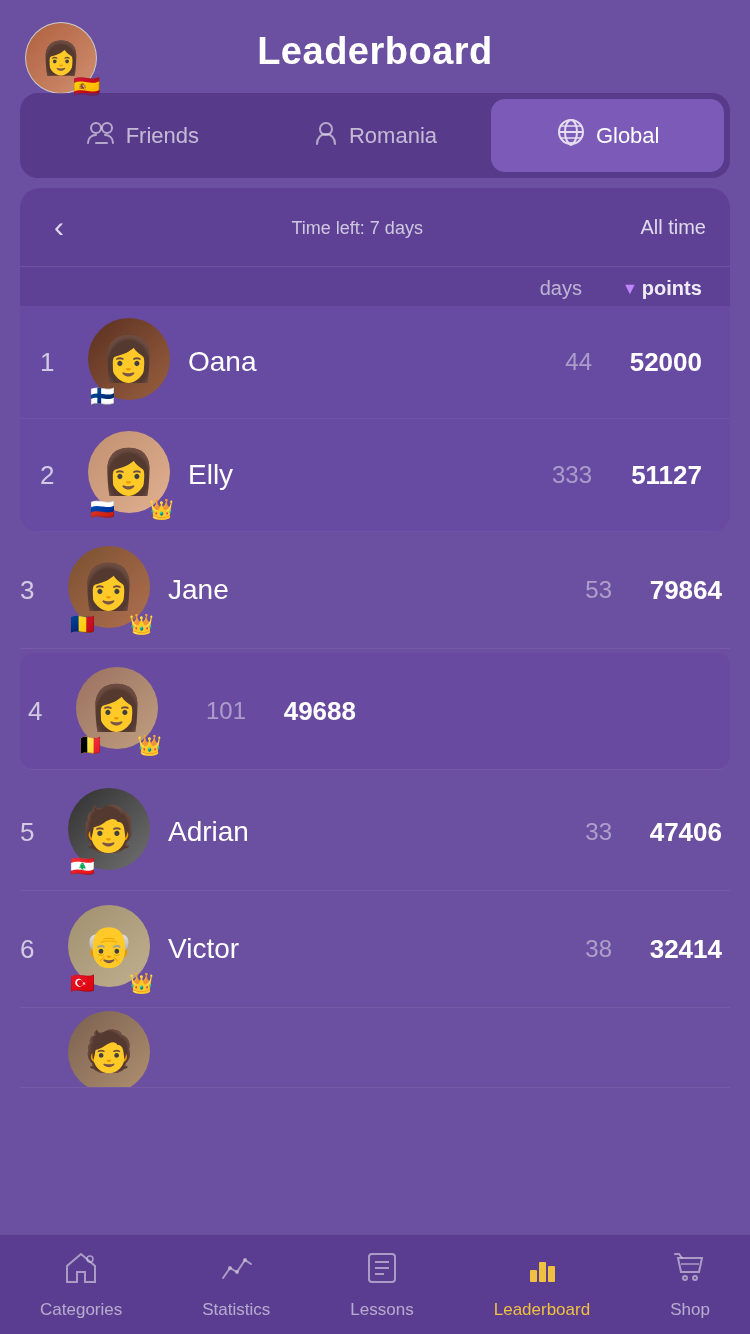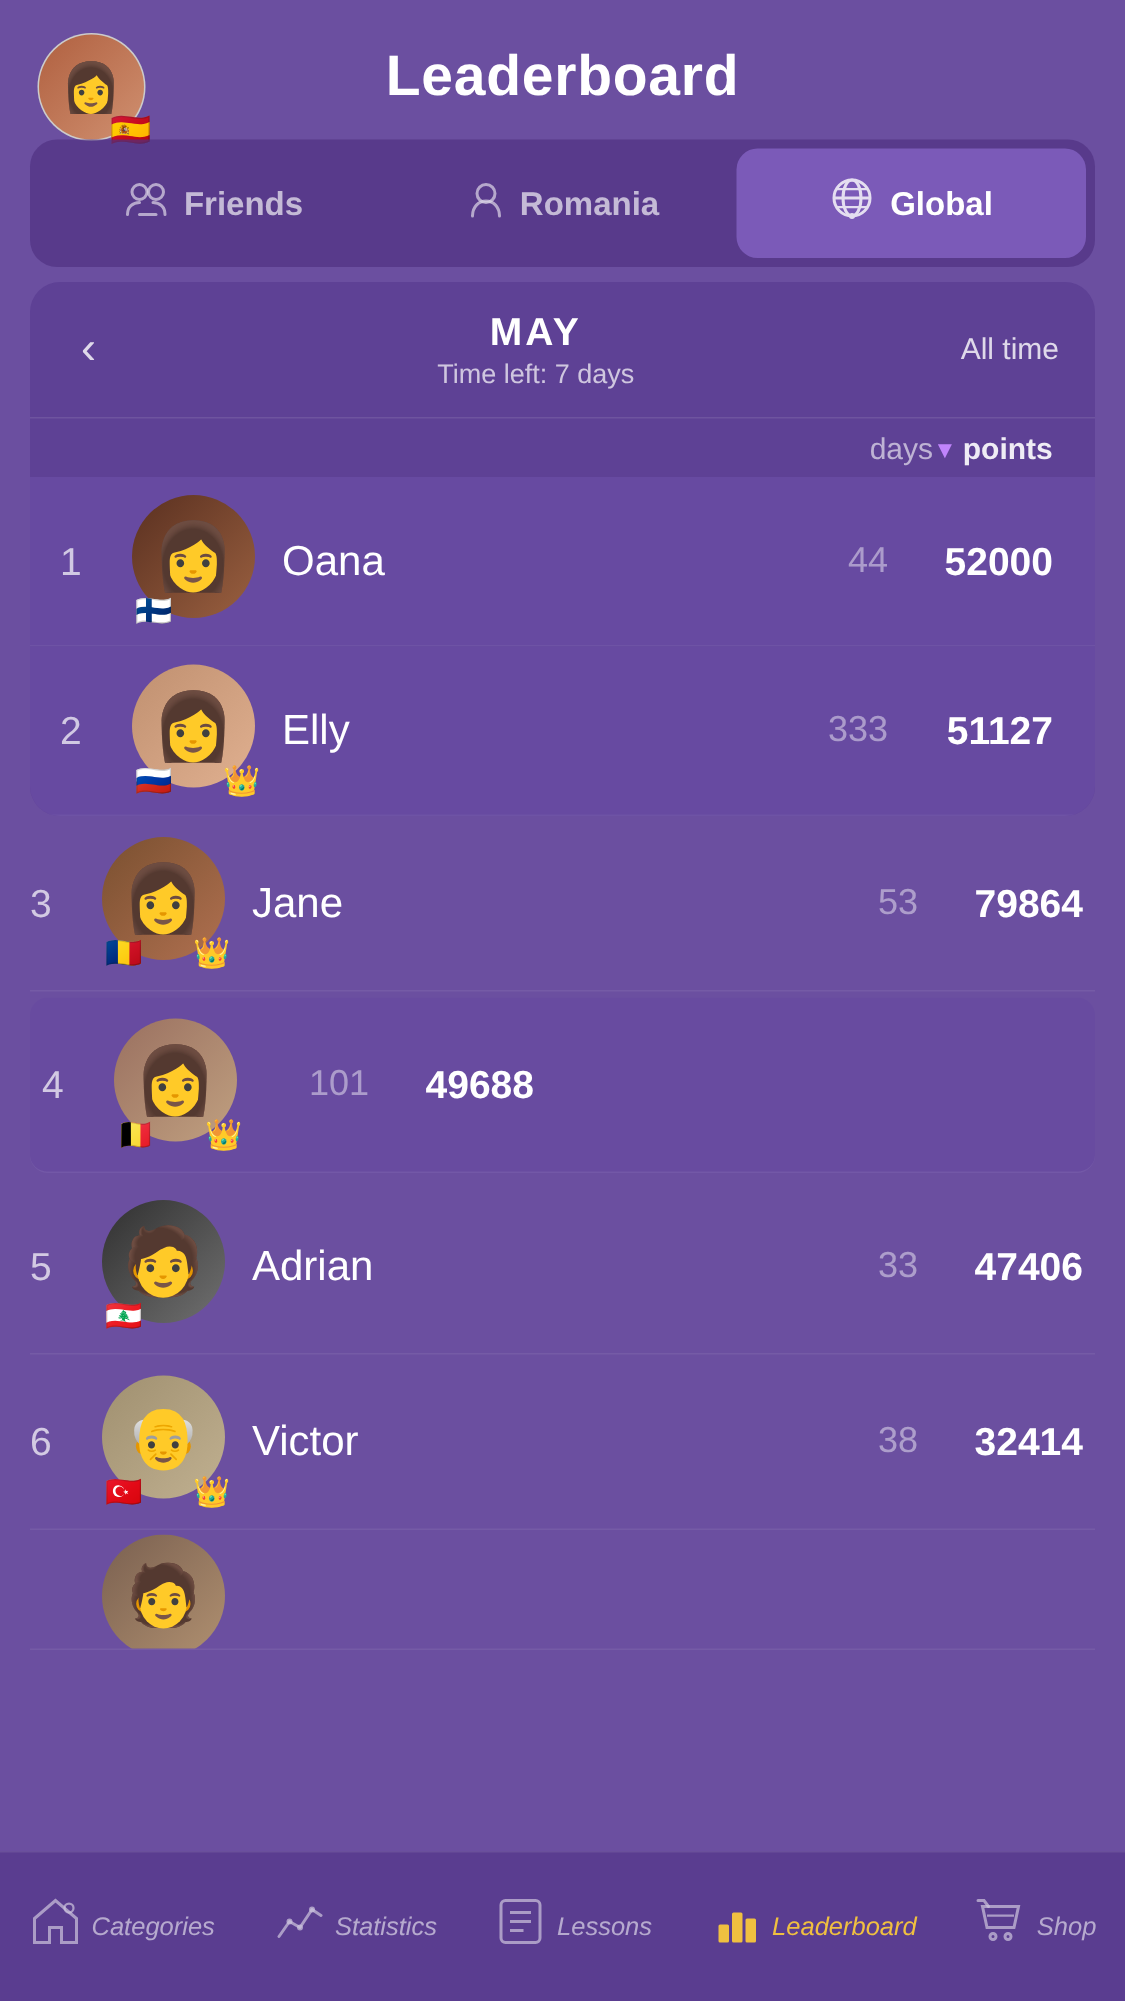--- a/index.html
+++ b/index.html
@@ -75,21 +75,21 @@
       flex: 1;
       display: flex;
       align-items: center;
       justify-content: center;
       gap: 10px;
       padding: 18px 10px;
       border-radius: 14px;
       cursor: pointer;
       font-size: 22px;
       color: rgba(255,255,255,0.65);
-      font-weight: 700;
+      font-weight: 400;
       position: relative;
       z-index: 1;
     }
     .tab-item.active {
       background: #7B5AB8;
       color: white;
       border-radius: 14px;
     }
     .tab-icon {
       font-size: 28px;
@@ -135,20 +135,21 @@
       font-size: 20px;
       color: rgba(255,255,255,0.8);
       cursor: pointer;
     }
 
     
     .col-headers {
       display: flex;
       justify-content: flex-end;
       padding: 10px 28px 6px 28px;
+      gap: 40px;
     }
     .col-days {
       font-size: 20px;
       color: rgba(255,255,255,0.6);
       min-width: 60px;
       text-align: right;
     }
     .col-points {
       font-size: 20px;
       color: rgba(255,255,255,0.9);
@@ -261,27 +262,26 @@
       width: 750px;
       height: 100px;
       background: #5A3D90;
       display: flex;
       align-items: center;
       justify-content: space-around;
       border-top: 1px solid rgba(255,255,255,0.1);
     }
     .nav-item {
       display: flex;
-      flex-direction: row;
+      flex-direction: column;
       align-items: center;
       gap: 6px;
       cursor: pointer;
       padding: 8px 16px;
       opacity: 0.7;
-      font-style: italic;
     }
     .nav-item.active {
       opacity: 1;
     }
     .nav-icon {
       font-size: 32px;
     }
     .nav-label {
       font-size: 17px;
       color: rgba(255,255,255,0.8);
@@ -347,21 +347,20 @@
     </span>
     <span>Global</span>
   </div>
 </div>
 
 <div class="content-panel">
 
   <div class="month-header">
     <span class="month-back">‹</span>
     <div class="month-center">
-      <div class="month-name">MAY</div>
       <div class="month-subtitle">Time left: 7 days</div>
     </div>
     <span class="all-time-btn">All time</span>
   </div>
 
   <div class="col-headers">
     <span class="col-days">days</span>
     <span class="col-points">
       <span class="down-arrow">▼</span>
       <span>points</span>

